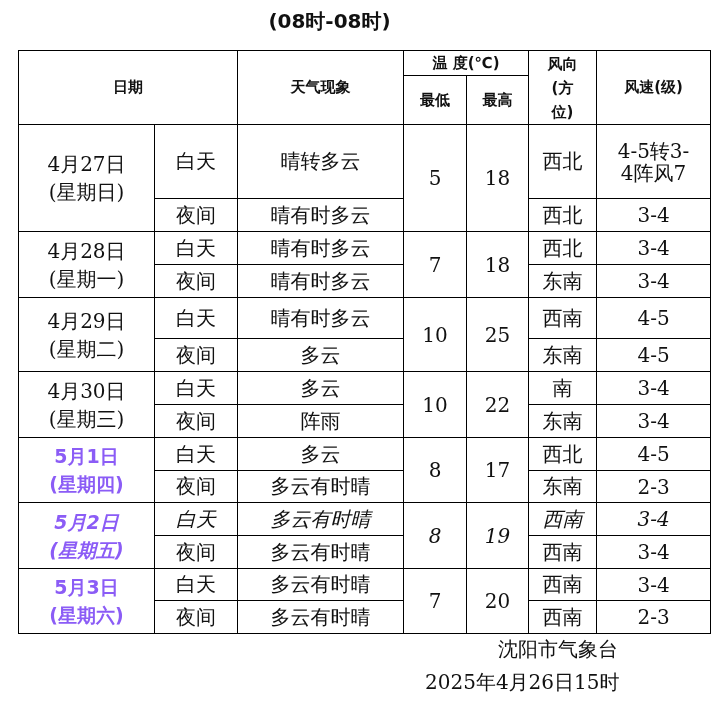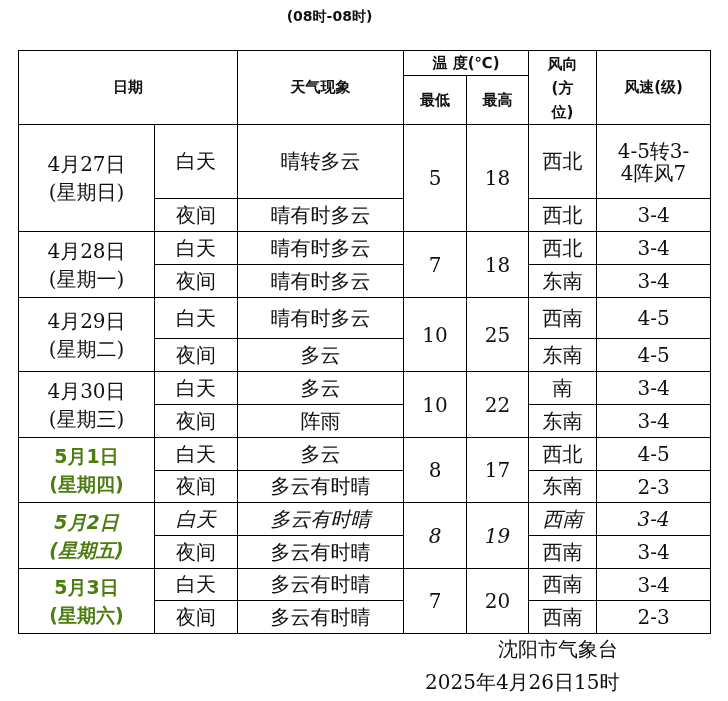--- a/index.html
+++ b/index.html
@@ -1,27 +1,27 @@
 <!DOCTYPE html>
 <html><head>
 <meta charset="utf-8">
 <style>
   html, body { margin: 0; padding: 0; background: #ffffff; }
   body { width: 728px; height: 701px; position: relative; overflow: hidden;
          font-family: "DejaVu Serif", "Liberation Serif", serif; color: #111; }
   .title { position: absolute; top: 8px; left: 0; width: 659px; text-align: center;
-           font-size: 14px; font-weight: bold; font-family: "DejaVu Sans", "Liberation Sans", sans-serif; }
+           font-size: 20px; font-weight: bold; font-family: "DejaVu Sans", "Liberation Sans", sans-serif; }
   table.fc { position: absolute; left: 18px; top: 50px; border-collapse: collapse;
              table-layout: fixed; width: 692px; }
   table.fc td, table.fc th { border: 1.5px solid #000; padding: 0; text-align: center;
              vertical-align: middle; overflow: hidden; }
   th { font-family: "DejaVu Sans", "Liberation Sans", sans-serif; font-weight: bold; font-size: 15px; }
   td { font-size: 20px; font-weight: normal; }
   td.date { font-size: 20px; line-height: 28px; }
-  td.date.blue { color: #4d7c0f; font-weight: bold; font-family: "DejaVu Sans", "Liberation Sans", sans-serif; font-size: 19px; }
+  td.date.blue { color: #8b5cf6; font-weight: bold; font-family: "DejaVu Sans", "Liberation Sans", sans-serif; font-size: 19px; }
   td.wspd { line-height: 22px; }
   .footer1 { position: absolute; left: 478px; top: 636px; font-size: 20px; margin-left: 20px; }
   .footer2 { position: absolute; left: 425px; top: 669px; font-size: 20px; }
 </style>
 </head>
 <body>
 
 <div class="title">(08时-08时)</div>
 
 <table class="fc">

